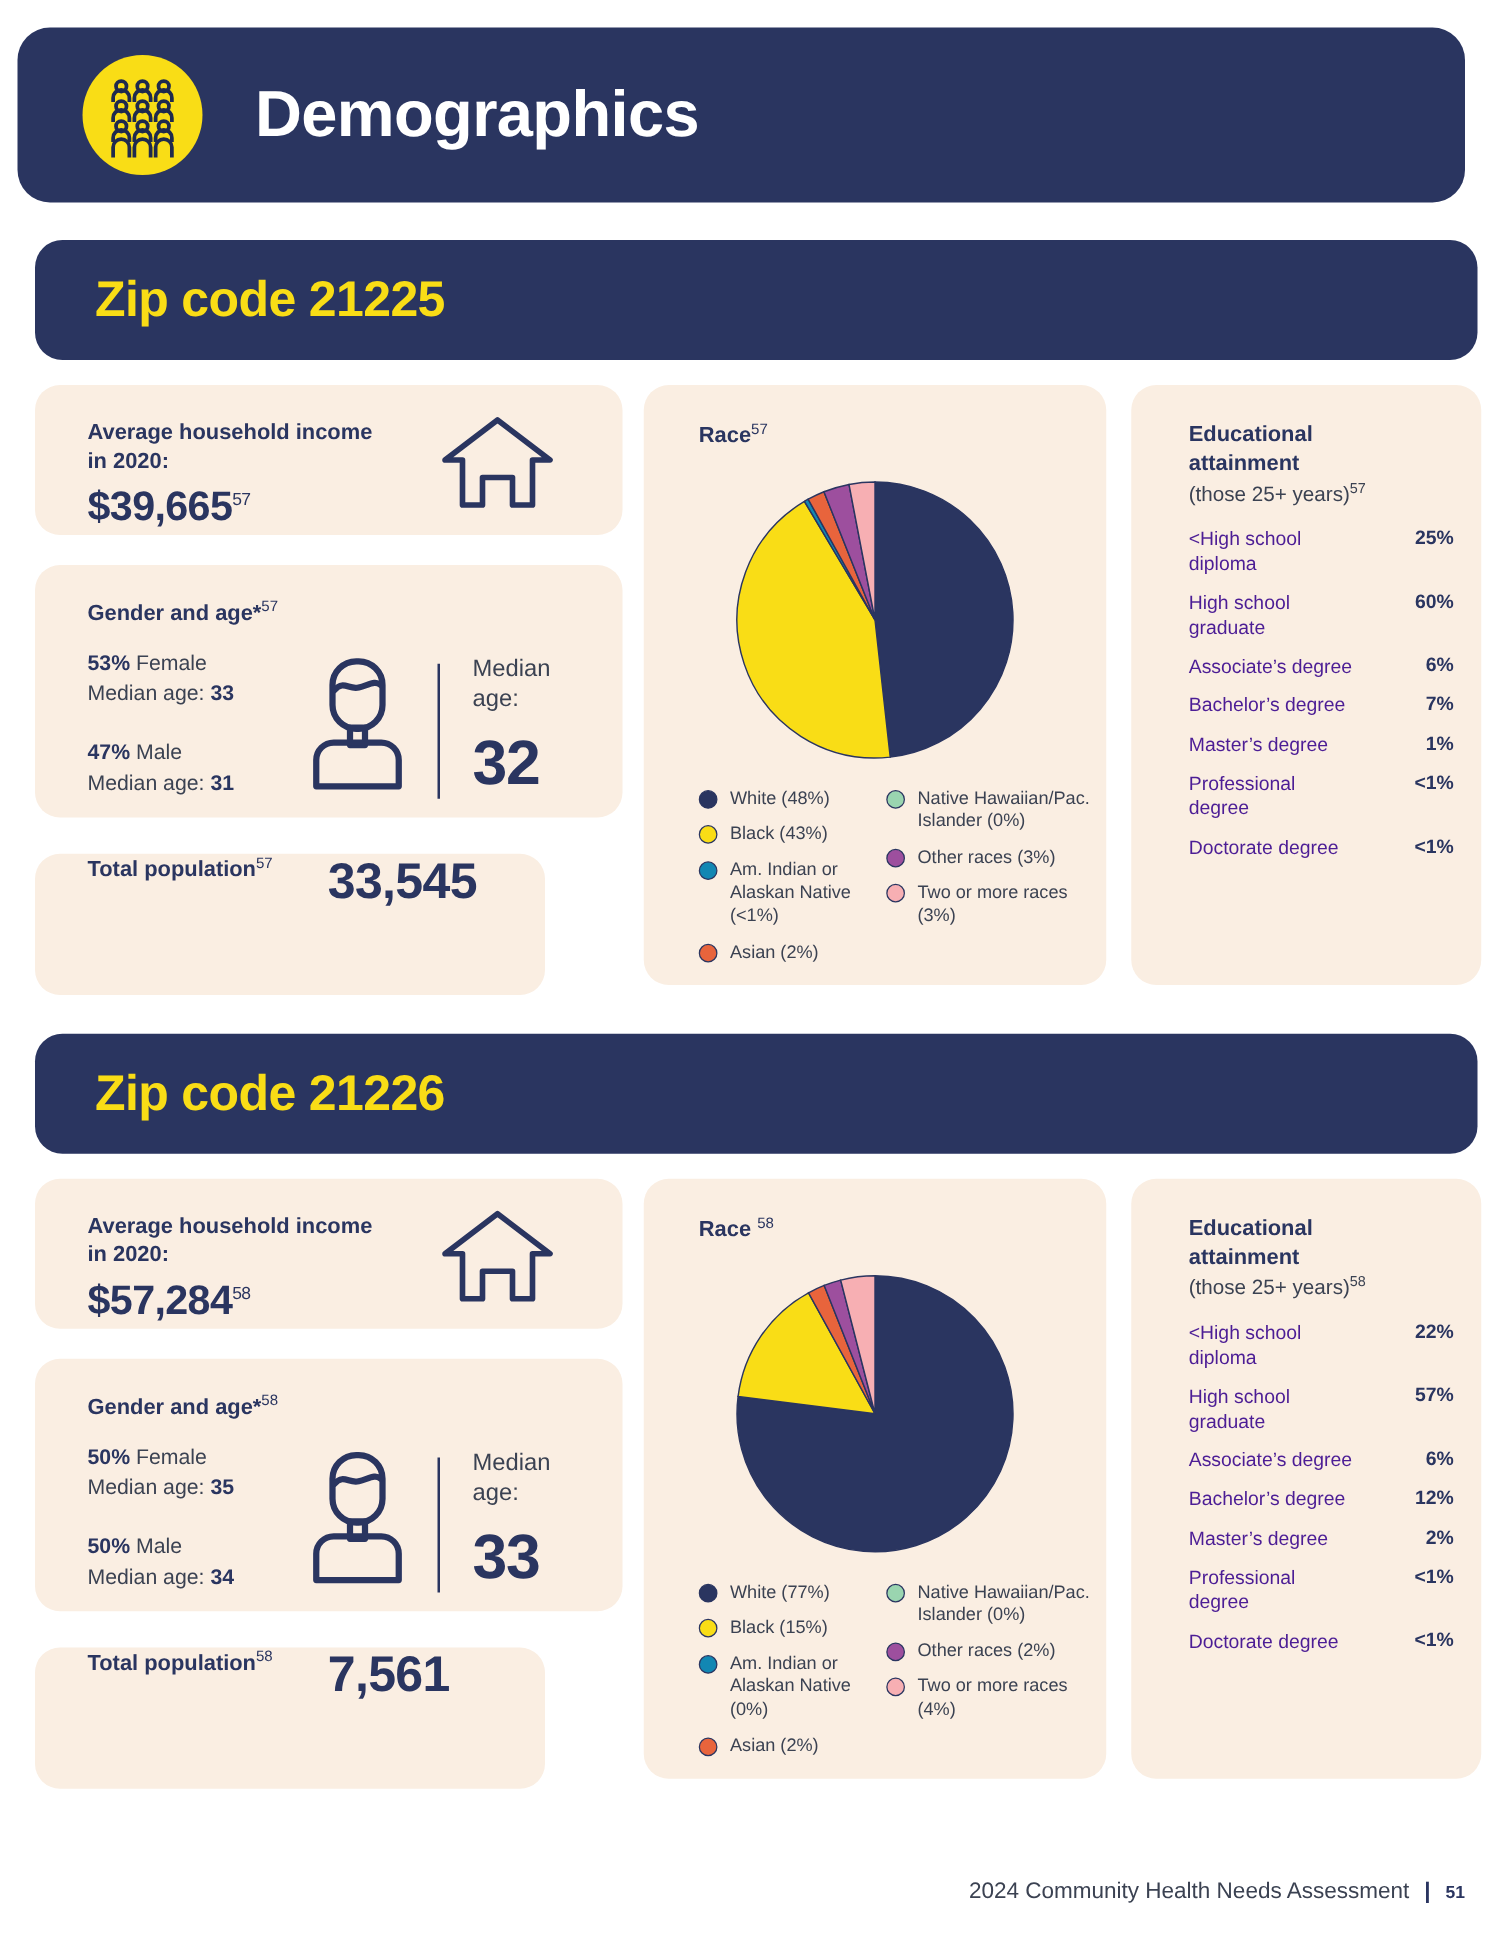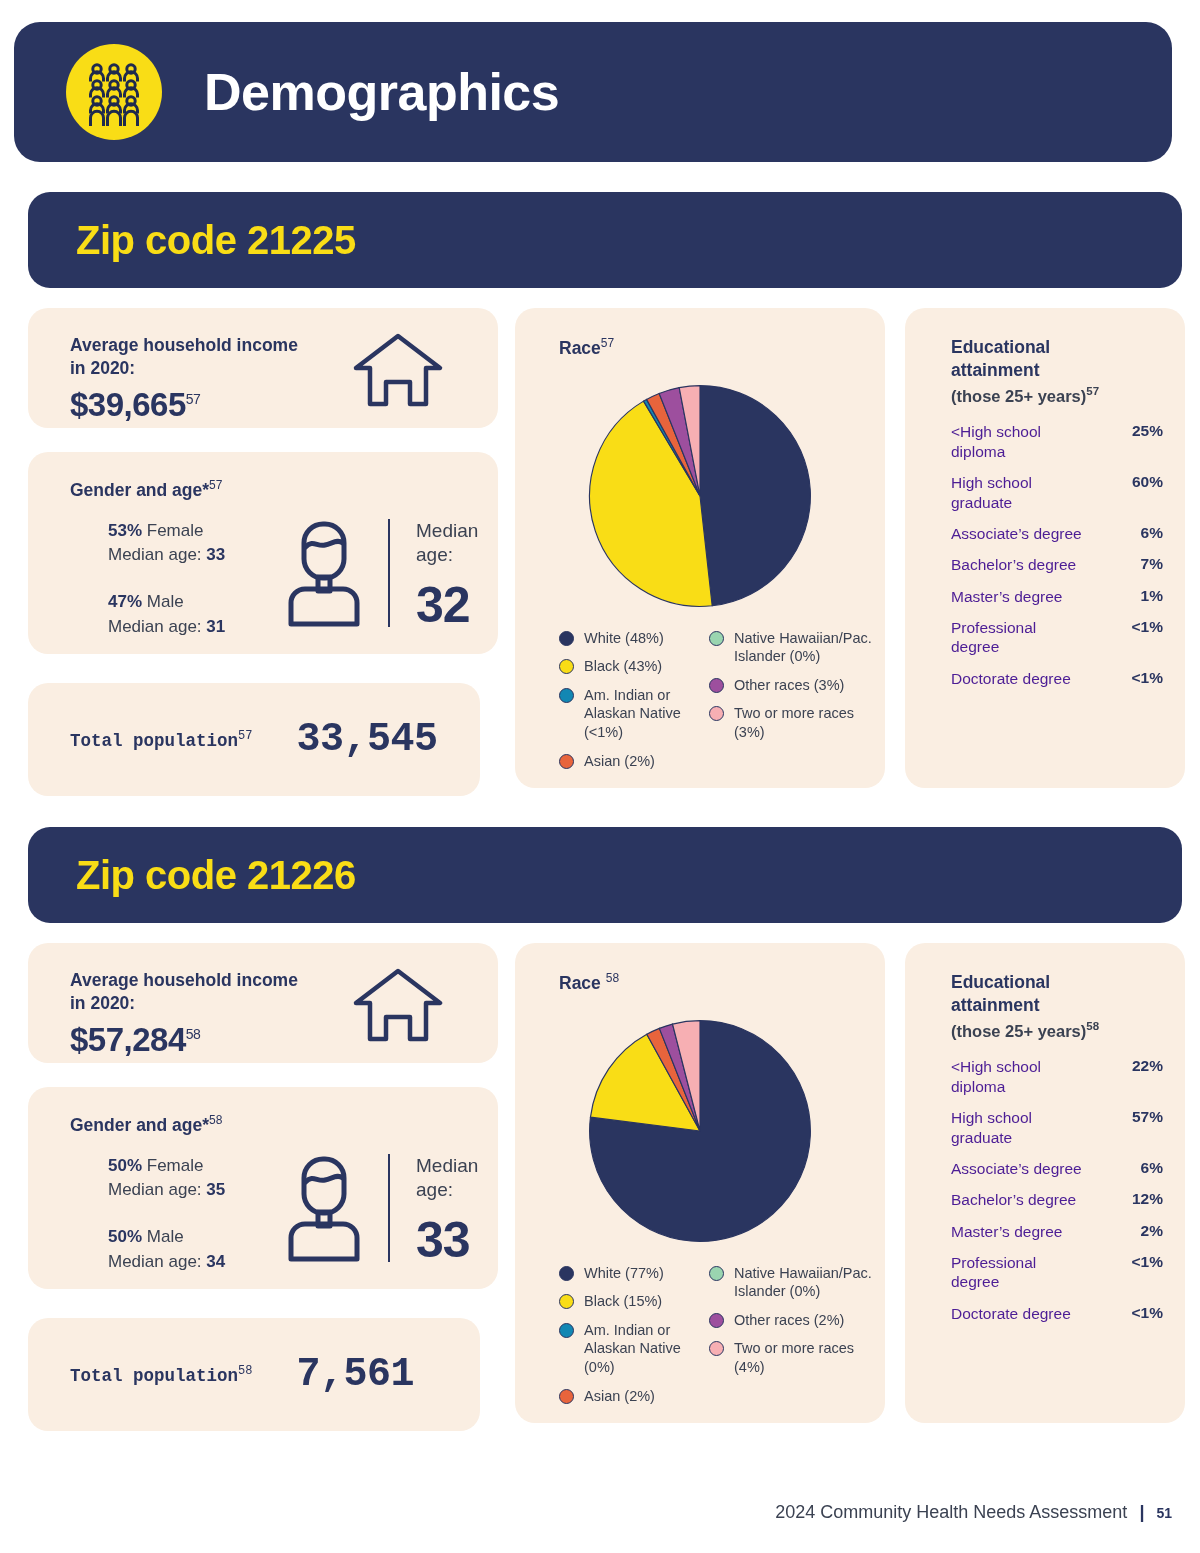--- a/index.html
+++ b/index.html
@@ -45,31 +45,31 @@
   .income-value {
     font-size: 33px; font-weight: bold; color: #2a3560;
     margin-top: 6px; letter-spacing: -0.5px;
   }
   .income-value sup { font-size: 14px; font-weight: normal; vertical-align: super; }
   .house-icon { position: absolute; right: 54px; top: 24px; }
 
   .gender-card { left: 28px; width: 470px; height: 202px; padding: 26px 0 0 42px; }
   .gender-head { font-size: 17.5px; font-weight: bold; color: #2a3560; }
   .gender-head sup { font-size: 12px; font-weight: normal; }
-  .gender-body { display: flex; align-items: flex-start; margin-top: 18px; margin-left: 38px; }
+  .gender-body { display: flex; align-items: flex-end; margin-top: 18px; }
   .gender-stats { width: 172px; font-size: 17px; line-height: 1.45; color: #3b4252; }
   .gender-stats b { color: #2a3560; }
   .gender-stats .grp2 { margin-top: 22px; }
   .person-icon { margin-left: 6px; }
   .vrule { width: 2px; height: 108px; background: #2a3560; margin: 0 0 0 26px; }
   .median-block { margin-left: 26px; }
   .median-label { font-size: 19px; line-height: 1.25; color: #3b4252; }
   .median-num { font-size: 50px; font-weight: bold; color: #2a3560; margin-top: 10px; letter-spacing: -1px; }
 
-  .pop-card { left: 28px; width: 452px; height: 113px; display: flex; align-items: center; padding-left: 42px; font-family: Liberation Mono, monospace; }
+  .pop-card { left: 28px; width: 408px; height: 113px; display: flex; padding-left: 42px; }
   .pop-label { font-size: 17.5px; font-weight: bold; color: #2a3560; }
   .pop-label sup { font-size: 12px; font-weight: normal; }
   .pop-value { font-size: 40px; font-weight: bold; color: #2a3560; margin-left: 44px; letter-spacing: -0.5px; }
 
   
   .race-card { left: 515px; width: 370px; height: 480px; padding: 28px 0 0 44px; }
   .race-head { font-size: 17.5px; font-weight: bold; color: #2a3560; }
   .race-head sup { font-size: 12px; font-weight: normal; }
   .pie-wrap { position: relative; margin: 22px 0 0 26px; }
   .legend { display: flex; margin-left: 0px; margin-top: 14px; }
@@ -78,21 +78,21 @@
   .legend-item { display: flex; align-items: flex-start; margin-bottom: 10px; }
   .swatch {
     width: 15px; height: 15px; border-radius: 50%;
     border: 1.4px solid #2a3560; flex: 0 0 auto; margin-top: 2px;
   }
   .legend-text { font-size: 14.5px; line-height: 1.28; color: #3b4252; margin-left: 10px; }
 
   
   .edu-card { left: 905px; width: 280px; height: 480px; padding: 28px 22px 0 46px; }
   .edu-head { font-size: 17.5px; font-weight: bold; color: #2a3560; line-height: 1.3; }
-  .edu-sub { font-size: 16.5px; font-weight: bold; color: #3b4252; margin-top: 2px; }
+  .edu-sub { font-size: 16.5px; font-weight: normal; color: #3b4252; margin-top: 2px; }
   .edu-sub sup { font-size: 11.5px; }
   .edu-list { margin-top: 16px; }
   .edu-row { display: flex; justify-content: space-between; align-items: flex-start; margin-bottom: 12px; }
   .edu-name { font-size: 15.5px; line-height: 1.25; color: #4c1d95; max-width: 135px; }
   .edu-pct { font-size: 15.5px; font-weight: bold; color: #2a3560; white-space: nowrap; }
 
   
   .footer {
     position: absolute; right: 28px; bottom: 30px;
     display: flex; align-items: center; font-size: 18px; color: #3b4252;

